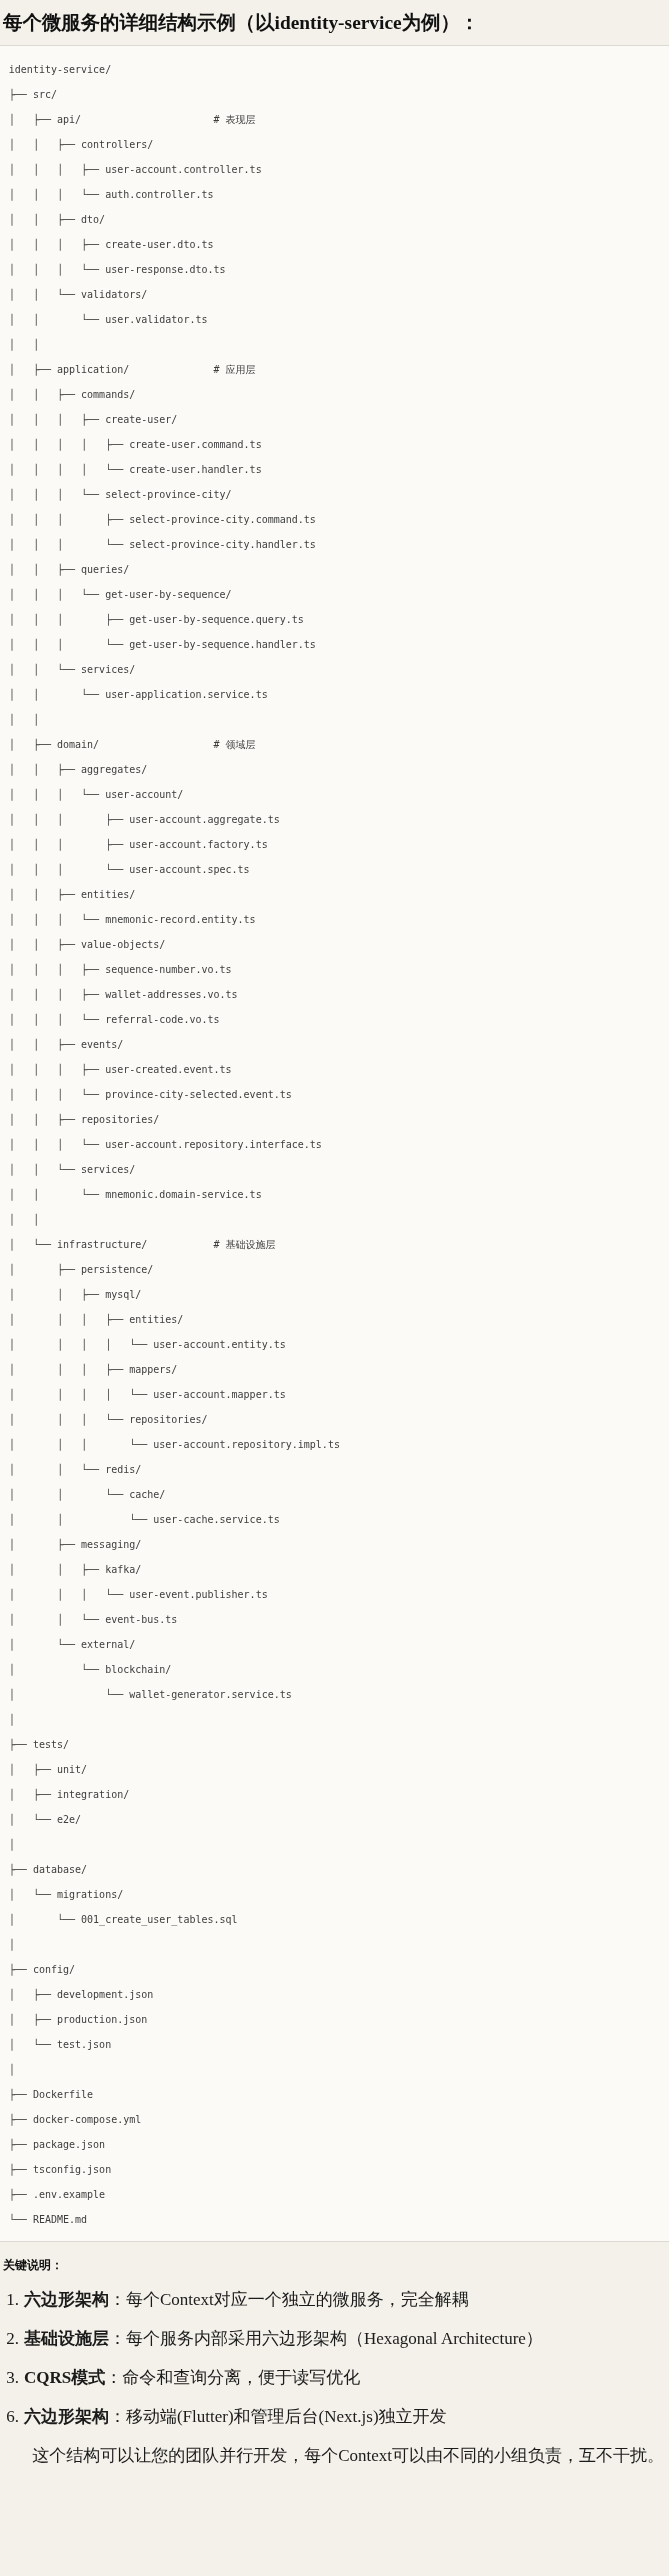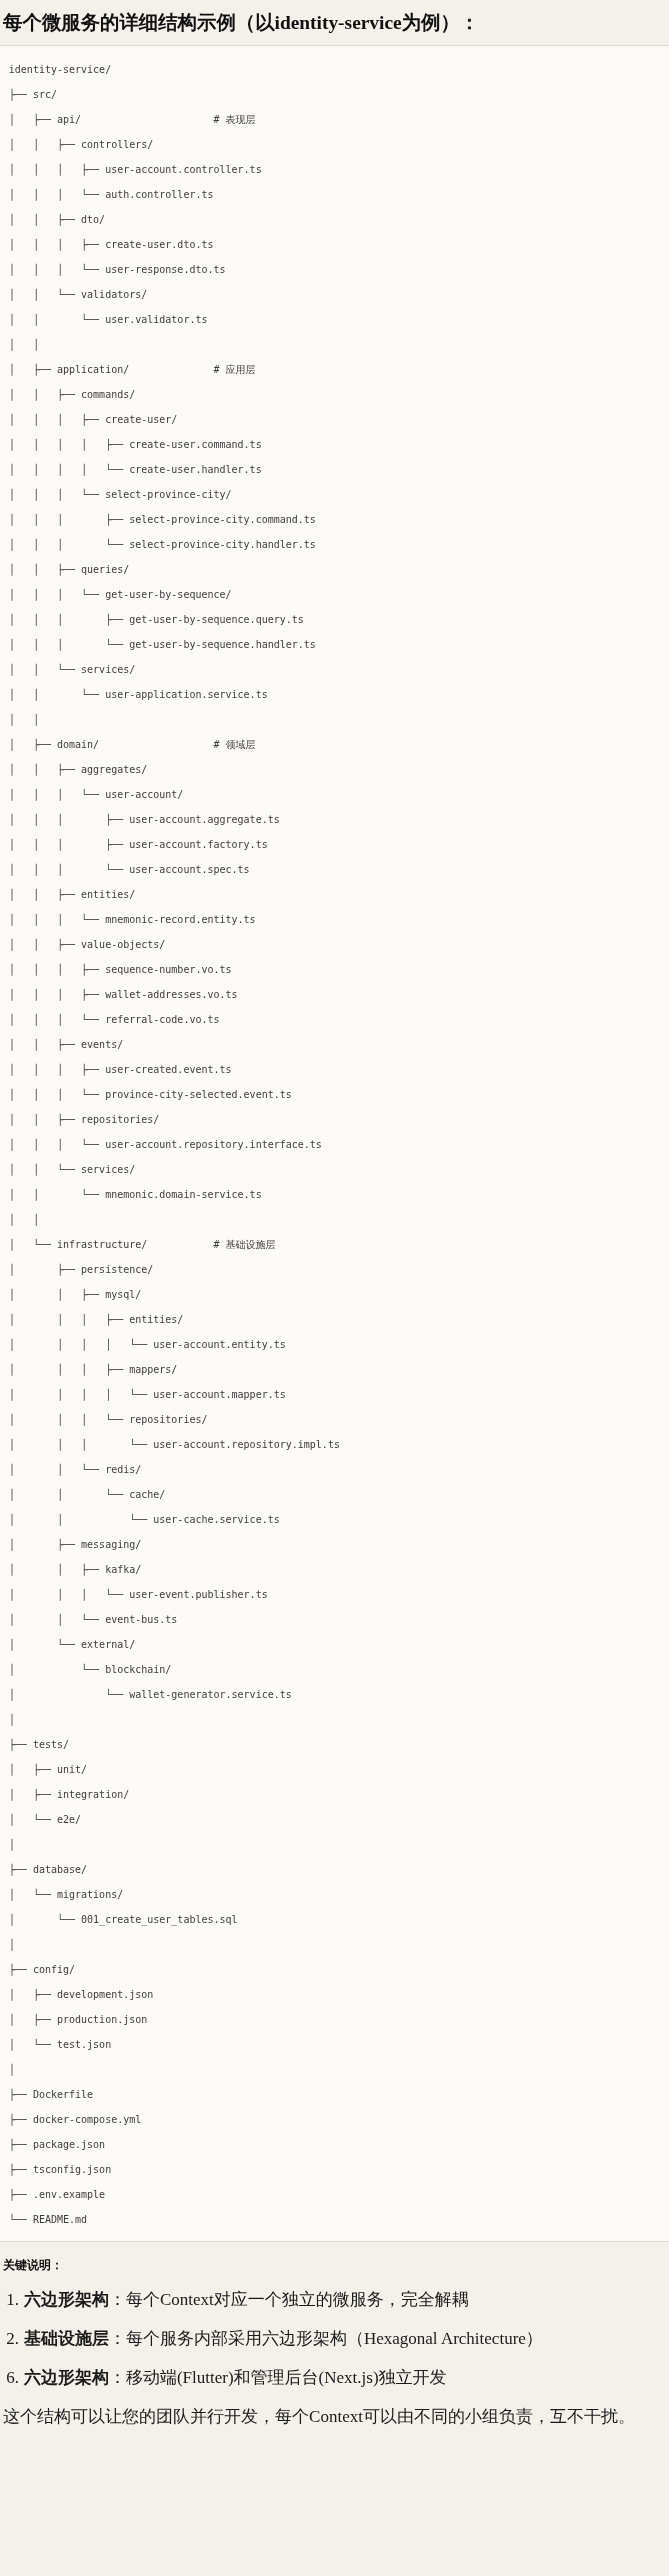--- a/index.html
+++ b/index.html
@@ -52,20 +52,21 @@
     color:#1b1b1b;
   }
   .note-num{padding-right:5px;}
   .note-label{font-weight:700;}
   .notes-footer{
     font-size:17px;
     line-height:1.3;
     margin-top:12px;
     padding-left:0;
     color:#1b1b1b;
+    text-align:right;
   }
 </style>
 </head>
 <body>
 
 <div class="page">
 
   <div class="header">
     <div class="page-title">每个微服务的详细结构示例（以identity-service为例）：</div>
   </div>
@@ -164,20 +165,23 @@
     <div class="notes-heading">关键说明：</div>
 
     <div class="note-item">
       <span class="note-num">1.</span><span class="note-label">六边形架构</span><span class="note-desc">：每个Context对应一个独立的微服务，完全解耦</span>
     </div>
 
     <div class="note-item">
       <span class="note-num">2.</span><span class="note-label">基础设施层</span><span class="note-desc">：每个服务内部采用六边形架构（Hexagonal Architecture）</span>
     </div>
 
+    <div class="note-item">
+      <span class="note-num">3.</span><span class="note-label">CQRS模式</span><span class="note-desc">：命令和查询分离，便于读写优化</span>
+    </div>
 
 
 
     <div class="note-item">
       <span class="note-num">6.</span><span class="note-label">六边形架构</span><span class="note-desc">：移动端(Flutter)和管理后台(Next.js)独立开发</span>
     </div>
 
     <div class="notes-footer">这个结构可以让您的团队并行开发，每个Context可以由不同的小组负责，互不干扰。</div>
   </div>
 

